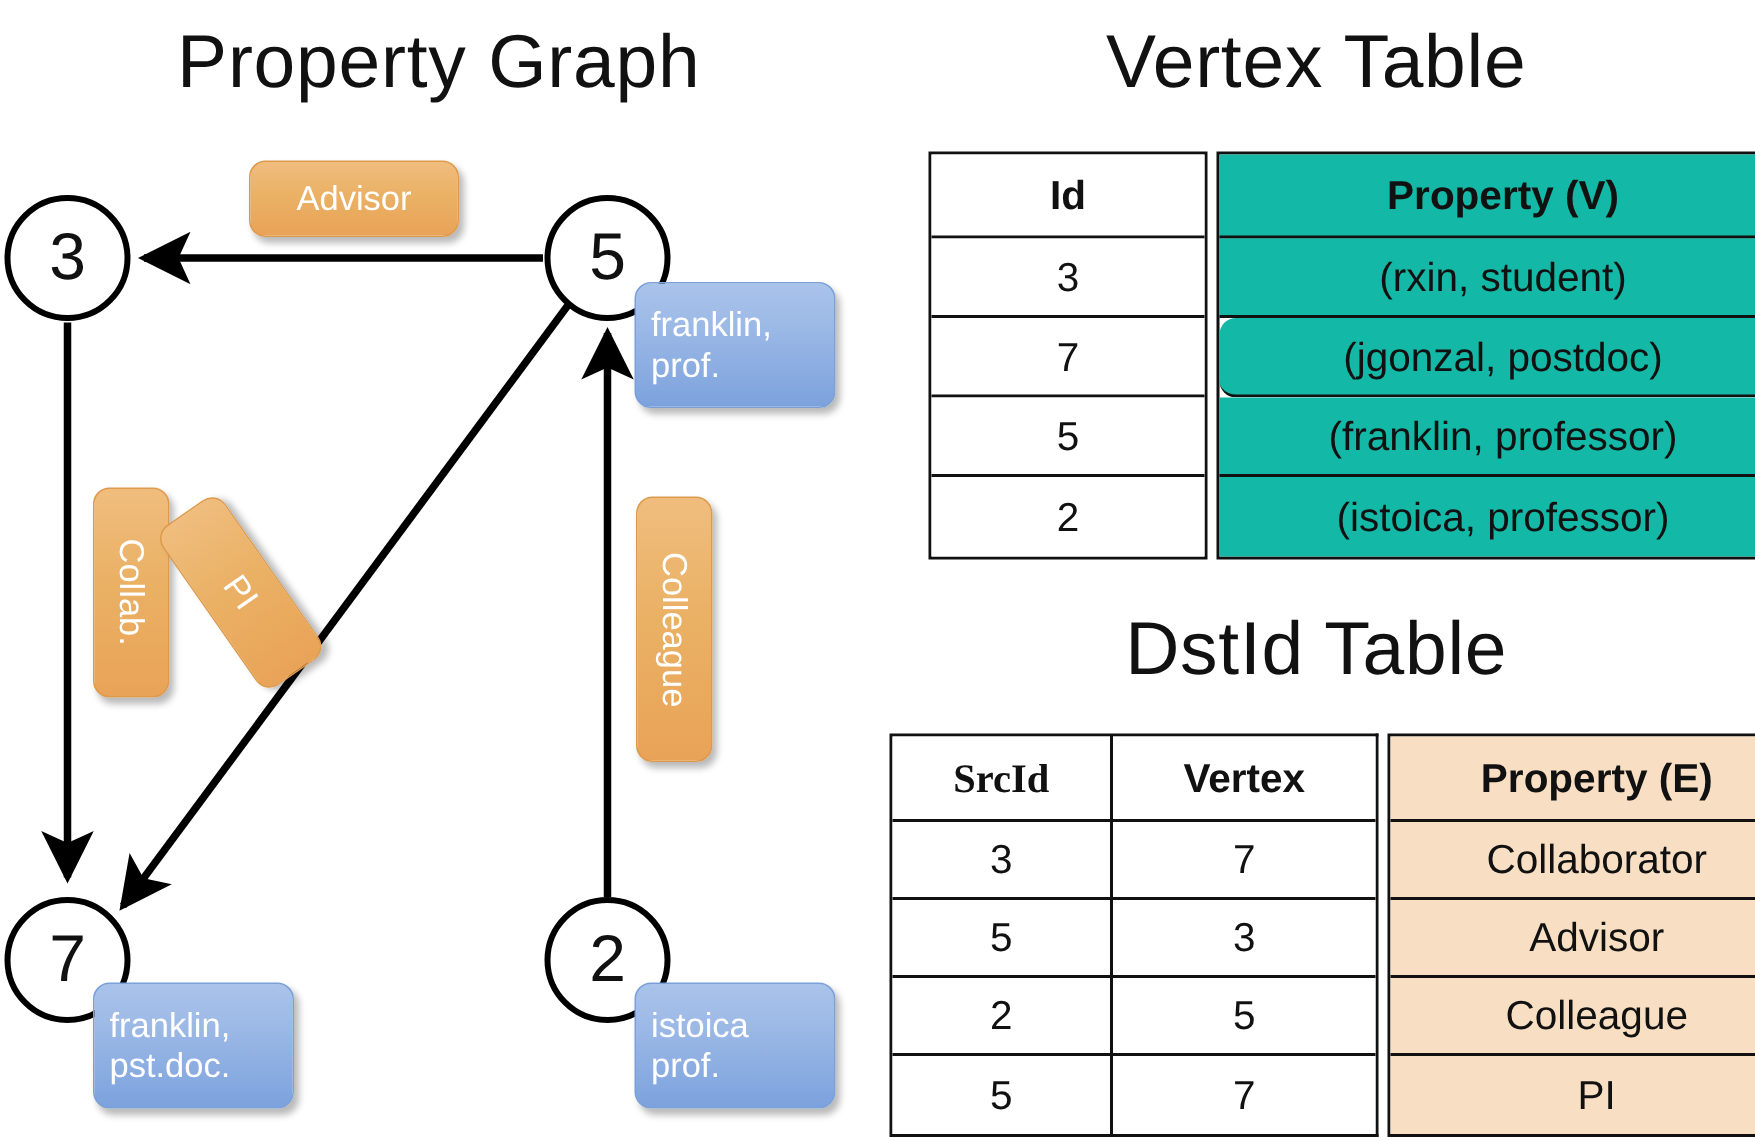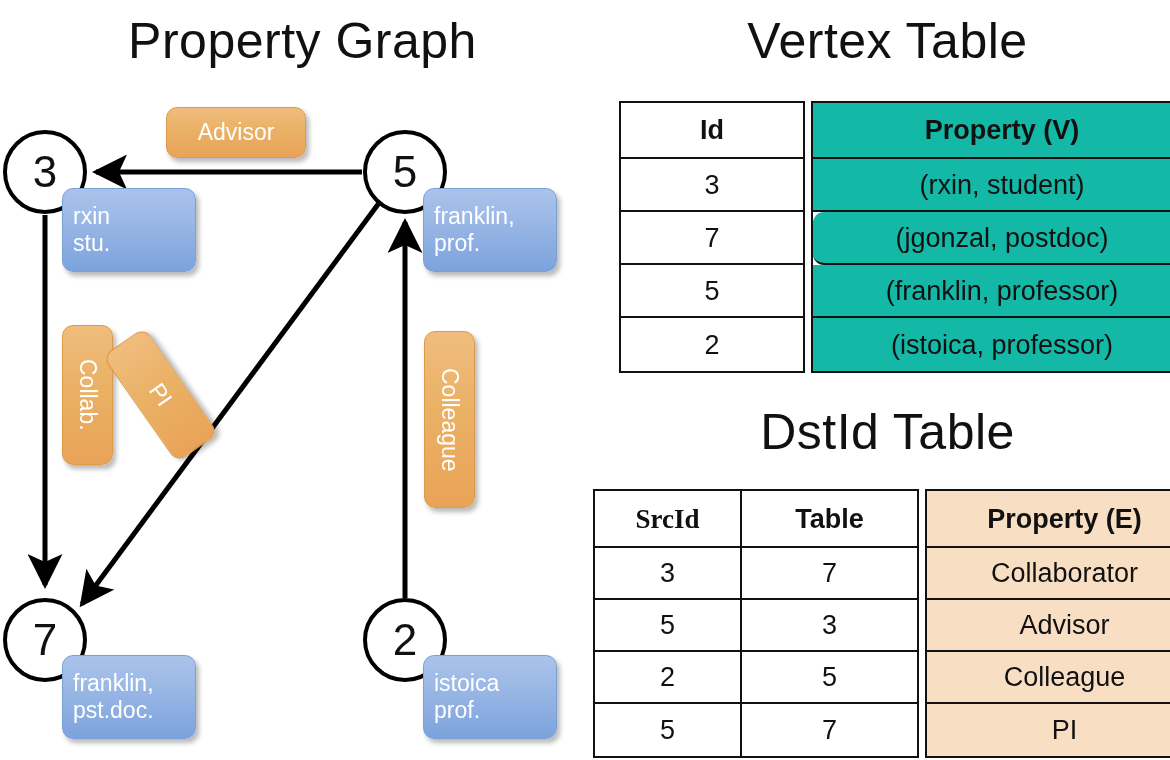--- a/index.html
+++ b/index.html
@@ -17,21 +17,20 @@
   }
 
   
   .title {
     position: absolute;
     font-family: "Liberation Sans", sans-serif;
     font-weight: 300;
     letter-spacing: 0.5px;
     color: #111111;
     white-space: nowrap;
-    padding-left: 10px;
   }
   #title-property-graph {
     left: 0; top: 12px;
     width: 585px;
     text-align: center;
     font-size: 50px;
     line-height: 58px;
   }
   #title-vertex-table {
     left: 585px; top: 12px;
@@ -181,24 +180,20 @@
   <div class="node-circle" style="left:363px; top:130px;">
     <span>5</span>
   </div>
   <div class="node-circle" style="left:3px; top:598px;">
     <span>7</span>
   </div>
   <div class="node-circle" style="left:363px; top:598px;">
     <span>2</span>
   </div>
 
-  <div class="lbl-box blue-box" style="left:62px; top:188px; width:134px; height:84px;">
-    <span>rxin</span>
-    <span>stu.</span>
-  </div>
   <div class="lbl-box blue-box" style="left:423px; top:188px; width:134px; height:84px;">
     <span>franklin,</span>
     <span>prof.</span>
   </div>
   <div class="lbl-box blue-box" style="left:62px; top:655px; width:134px; height:84px;">
     <span>franklin,</span>
     <span>pst.doc.</span>
   </div>
   <div class="lbl-box blue-box" style="left:423px; top:655px; width:134px; height:84px;">
     <span>istoica</span>
@@ -242,21 +237,21 @@
 
 <div class="tbl" id="edge-table" style="left:593px; top:489px;">
   <div class="tcol" style="width:149px;">
     <div class="tcell thead fill-white" style="height:57px;font-family:Liberation Serif, serif;">SrcId</div>
     <div class="tcell fill-white" style="height:52px;">3</div>
     <div class="tcell fill-white" style="height:52px;">5</div>
     <div class="tcell fill-white" style="height:52px;">2</div>
     <div class="tcell fill-white" style="height:52px;">5</div>
   </div>
   <div class="tcol" style="width:177px; border-left-width:0;">
-    <div class="tcell thead fill-white" style="height:57px;">Table</div>
+    <div class="tcell thead fill-white" style="height:57px;">Vertex</div>
     <div class="tcell fill-white" style="height:52px;">7</div>
     <div class="tcell fill-white" style="height:52px;">3</div>
     <div class="tcell fill-white" style="height:52px;">5</div>
     <div class="tcell fill-white" style="height:52px;">7</div>
   </div>
   <div class="col-gap"></div>
   <div class="tcol" style="width:279px;">
     <div class="tcell thead fill-orange" style="height:57px;">Property (E)</div>
     <div class="tcell fill-orange" style="height:52px;">Collaborator</div>
     <div class="tcell fill-orange" style="height:52px;">Advisor</div>

